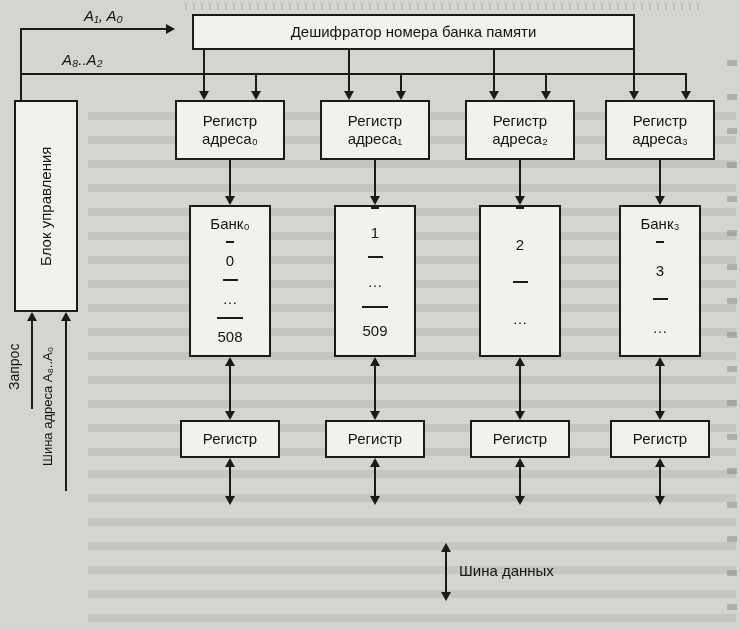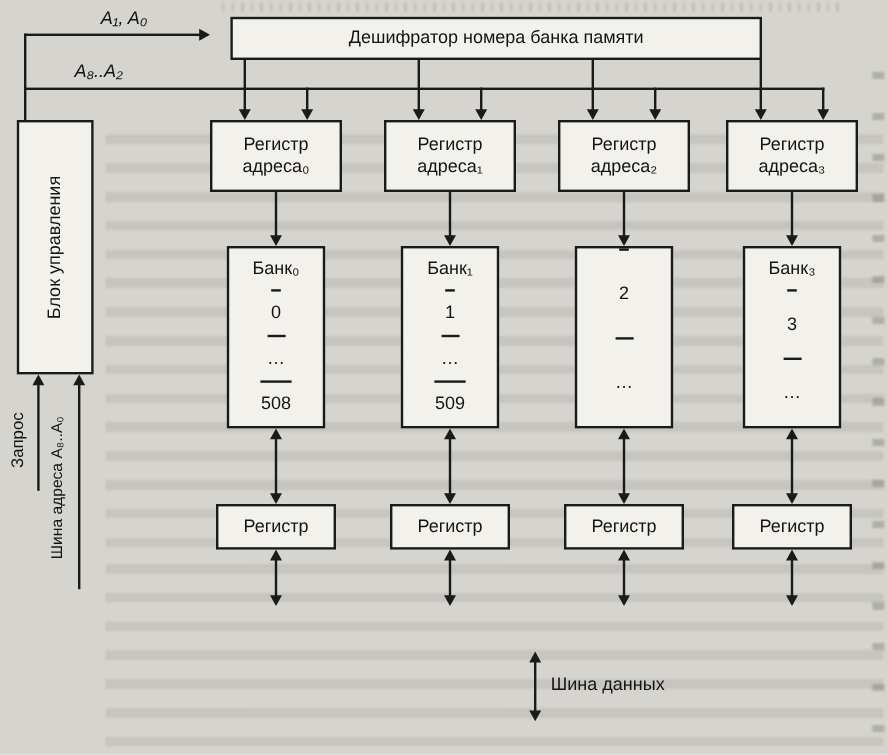--- a/index.html
+++ b/index.html
@@ -124,21 +124,20 @@
   <div class="vline" style="left:659px;top:160px;height:37px;"></div>
   <div class="tri down" style="left:655px;top:196px;"></div>
 
   <div class="box bank" style="left:189px;top:205px;width:82px;height:152px;">
     <div class="bt">Банк₀</div>
     <div class="bc">0</div>
     <div class="bc">…</div>
     <div class="bc">508</div>
   </div>
   <div class="box bank" style="left:334px;top:205px;width:82px;height:152px;">
-    <div class="bt">Банк₁</div>
     <div class="bc">1</div>
     <div class="bc">…</div>
     <div class="bc">509</div>
   </div>
   <div class="box bank" style="left:479px;top:205px;width:82px;height:152px;">
     <div class="bc">2</div>
     <div class="bc">…</div>
   </div>
   <div class="box bank" style="left:619px;top:205px;width:82px;height:152px;">
     <div class="bt">Банк₃</div>

